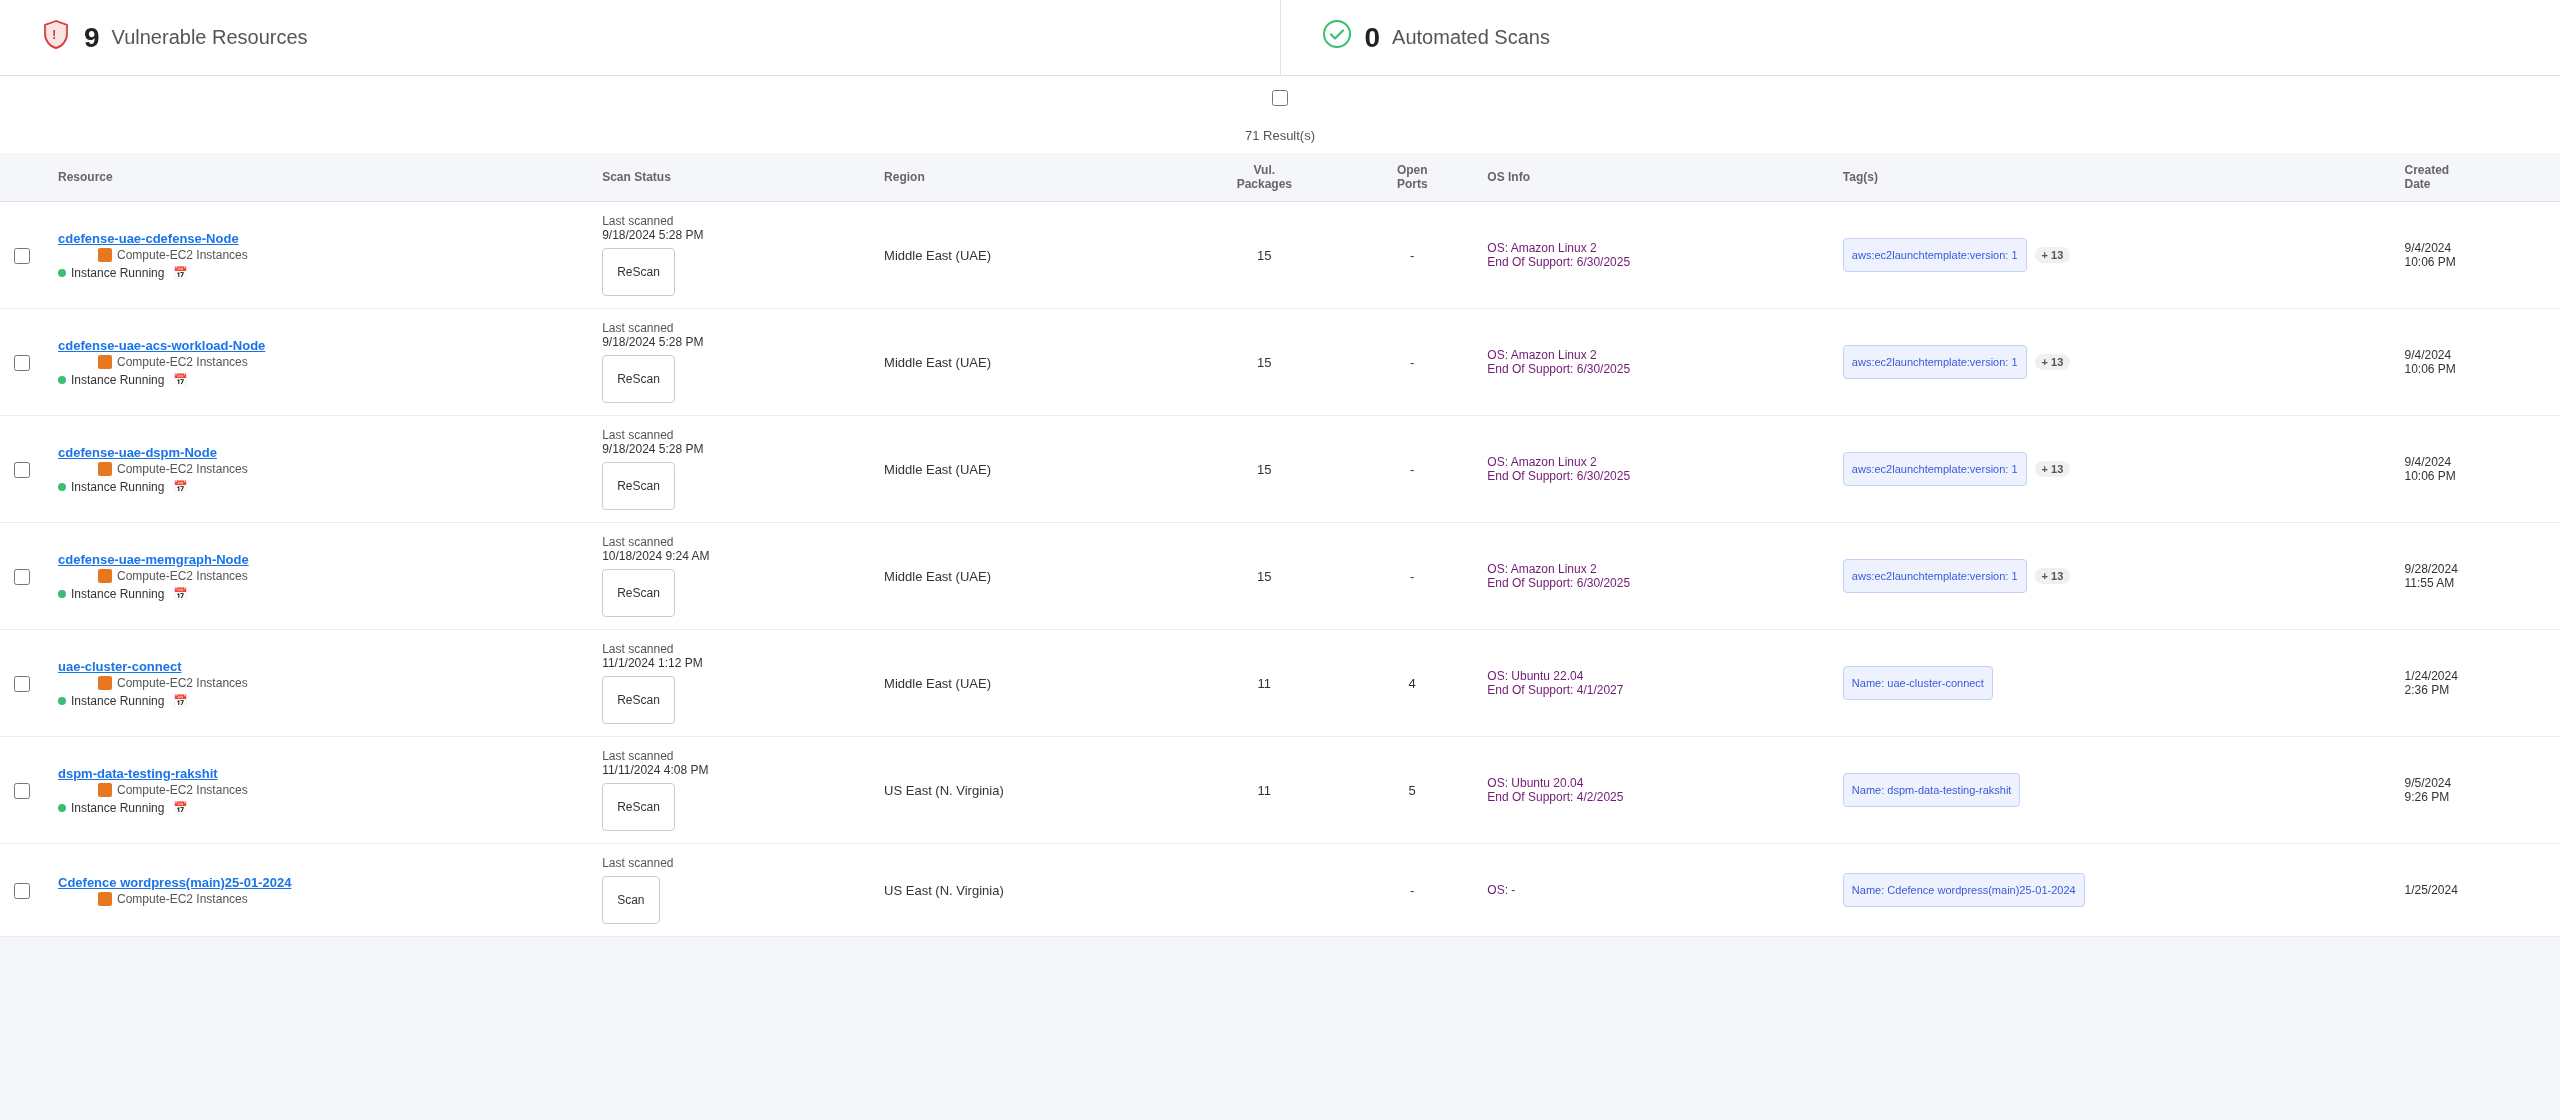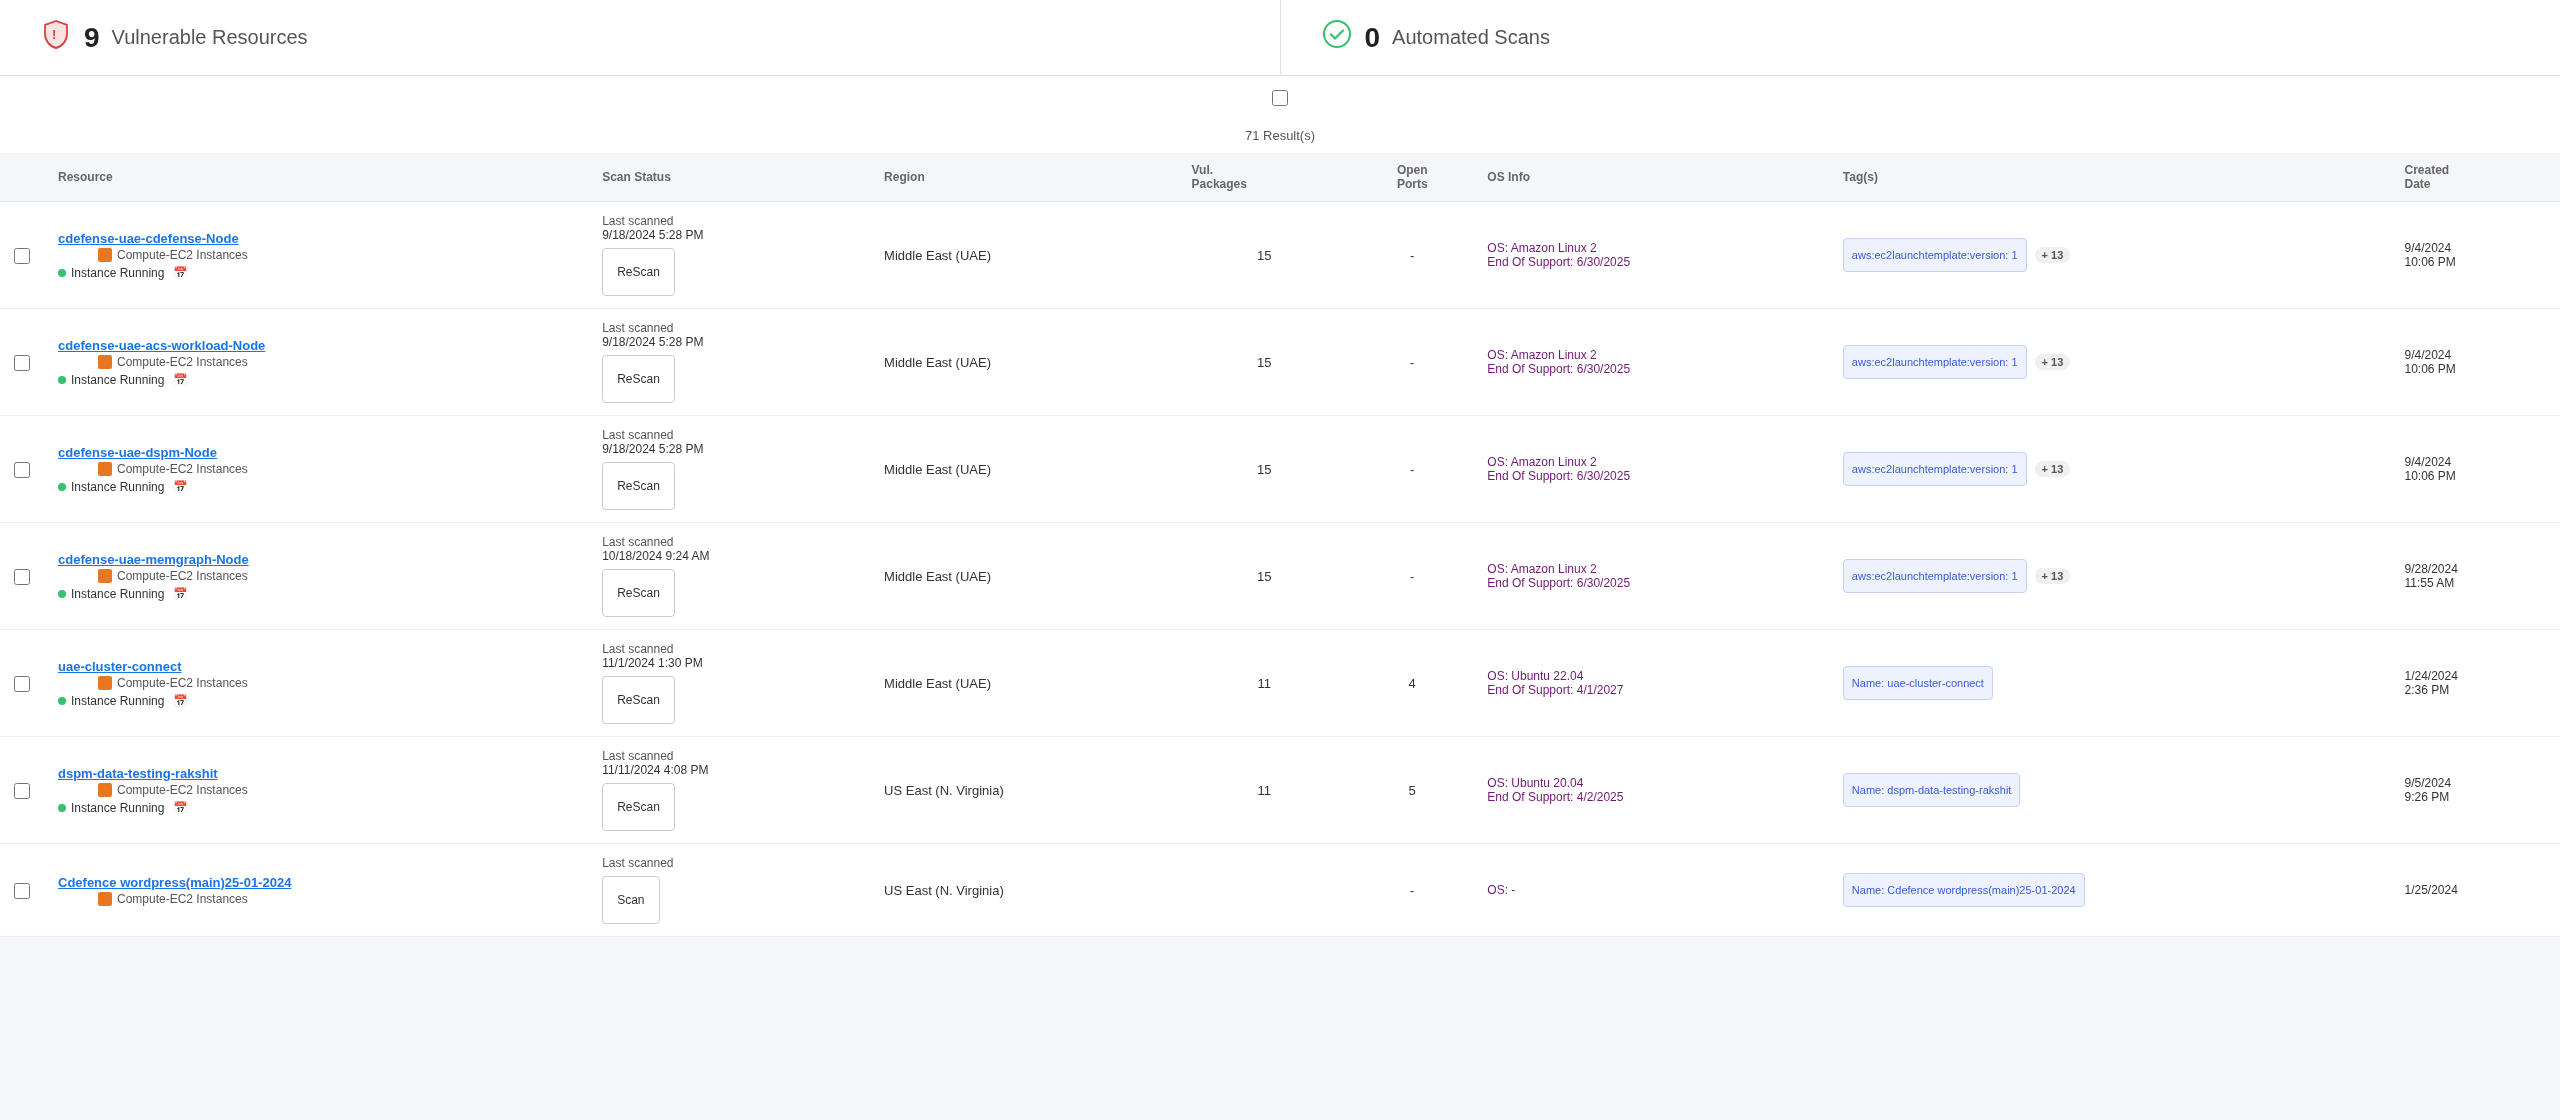--- a/index.html
+++ b/index.html
@@ -260,21 +260,21 @@
 </div>
 
 <div class="table-wrapper">
   <table>
     <thead>
       <tr>
         <th class="checkbox-col"></th>
         <th>Resource</th>
         <th>Scan Status</th>
         <th>Region</th>
-        <th style="text-align:left;">Vul.<br>Packages</th>
+        <th style="text-align:center;">Vul.<br>Packages</th>
         <th style="text-align:center;">Open<br>Ports</th>
         <th>OS Info</th>
         <th>Tag(s)</th>
         <th>Created<br>Date</th>
       </tr>
     </thead>
     <tbody id="table-body">
     <tr>
           <td><input type="checkbox" class="row-checkbox" style=""></td>
           <td>
@@ -432,21 +432,21 @@
       <span>Compute-EC2 Instances</span>
     </div>
     <div class="instance-status">
       <span class="status-dot"></span>
       <span>Instance Running</span>
       <span class="calendar-icon">📅</span>
     </div>
   </td>
           <td>
     <div class="scan-status">Last scanned</div>
-    <div class="scan-date">11/1/2024 1:30 PM</div>
+    <div class="scan-date">11/1/2024 1:12 PM</div>
     <button class="rescan-btn">ReScan</button>
   </td>
           <td><span>Middle East (UAE)</span></td>
           <td class="num-cell"><span>11</span></td>
           <td class="num-cell"><span>4</span></td>
           <td>
     <div class="os-info"><span class="os-label">OS:</span> Ubuntu 22.04</div>
     <div class="os-info"><span class="os-label">End Of Support:</span> 4/1/2027</div>
   </td>
           <td>

